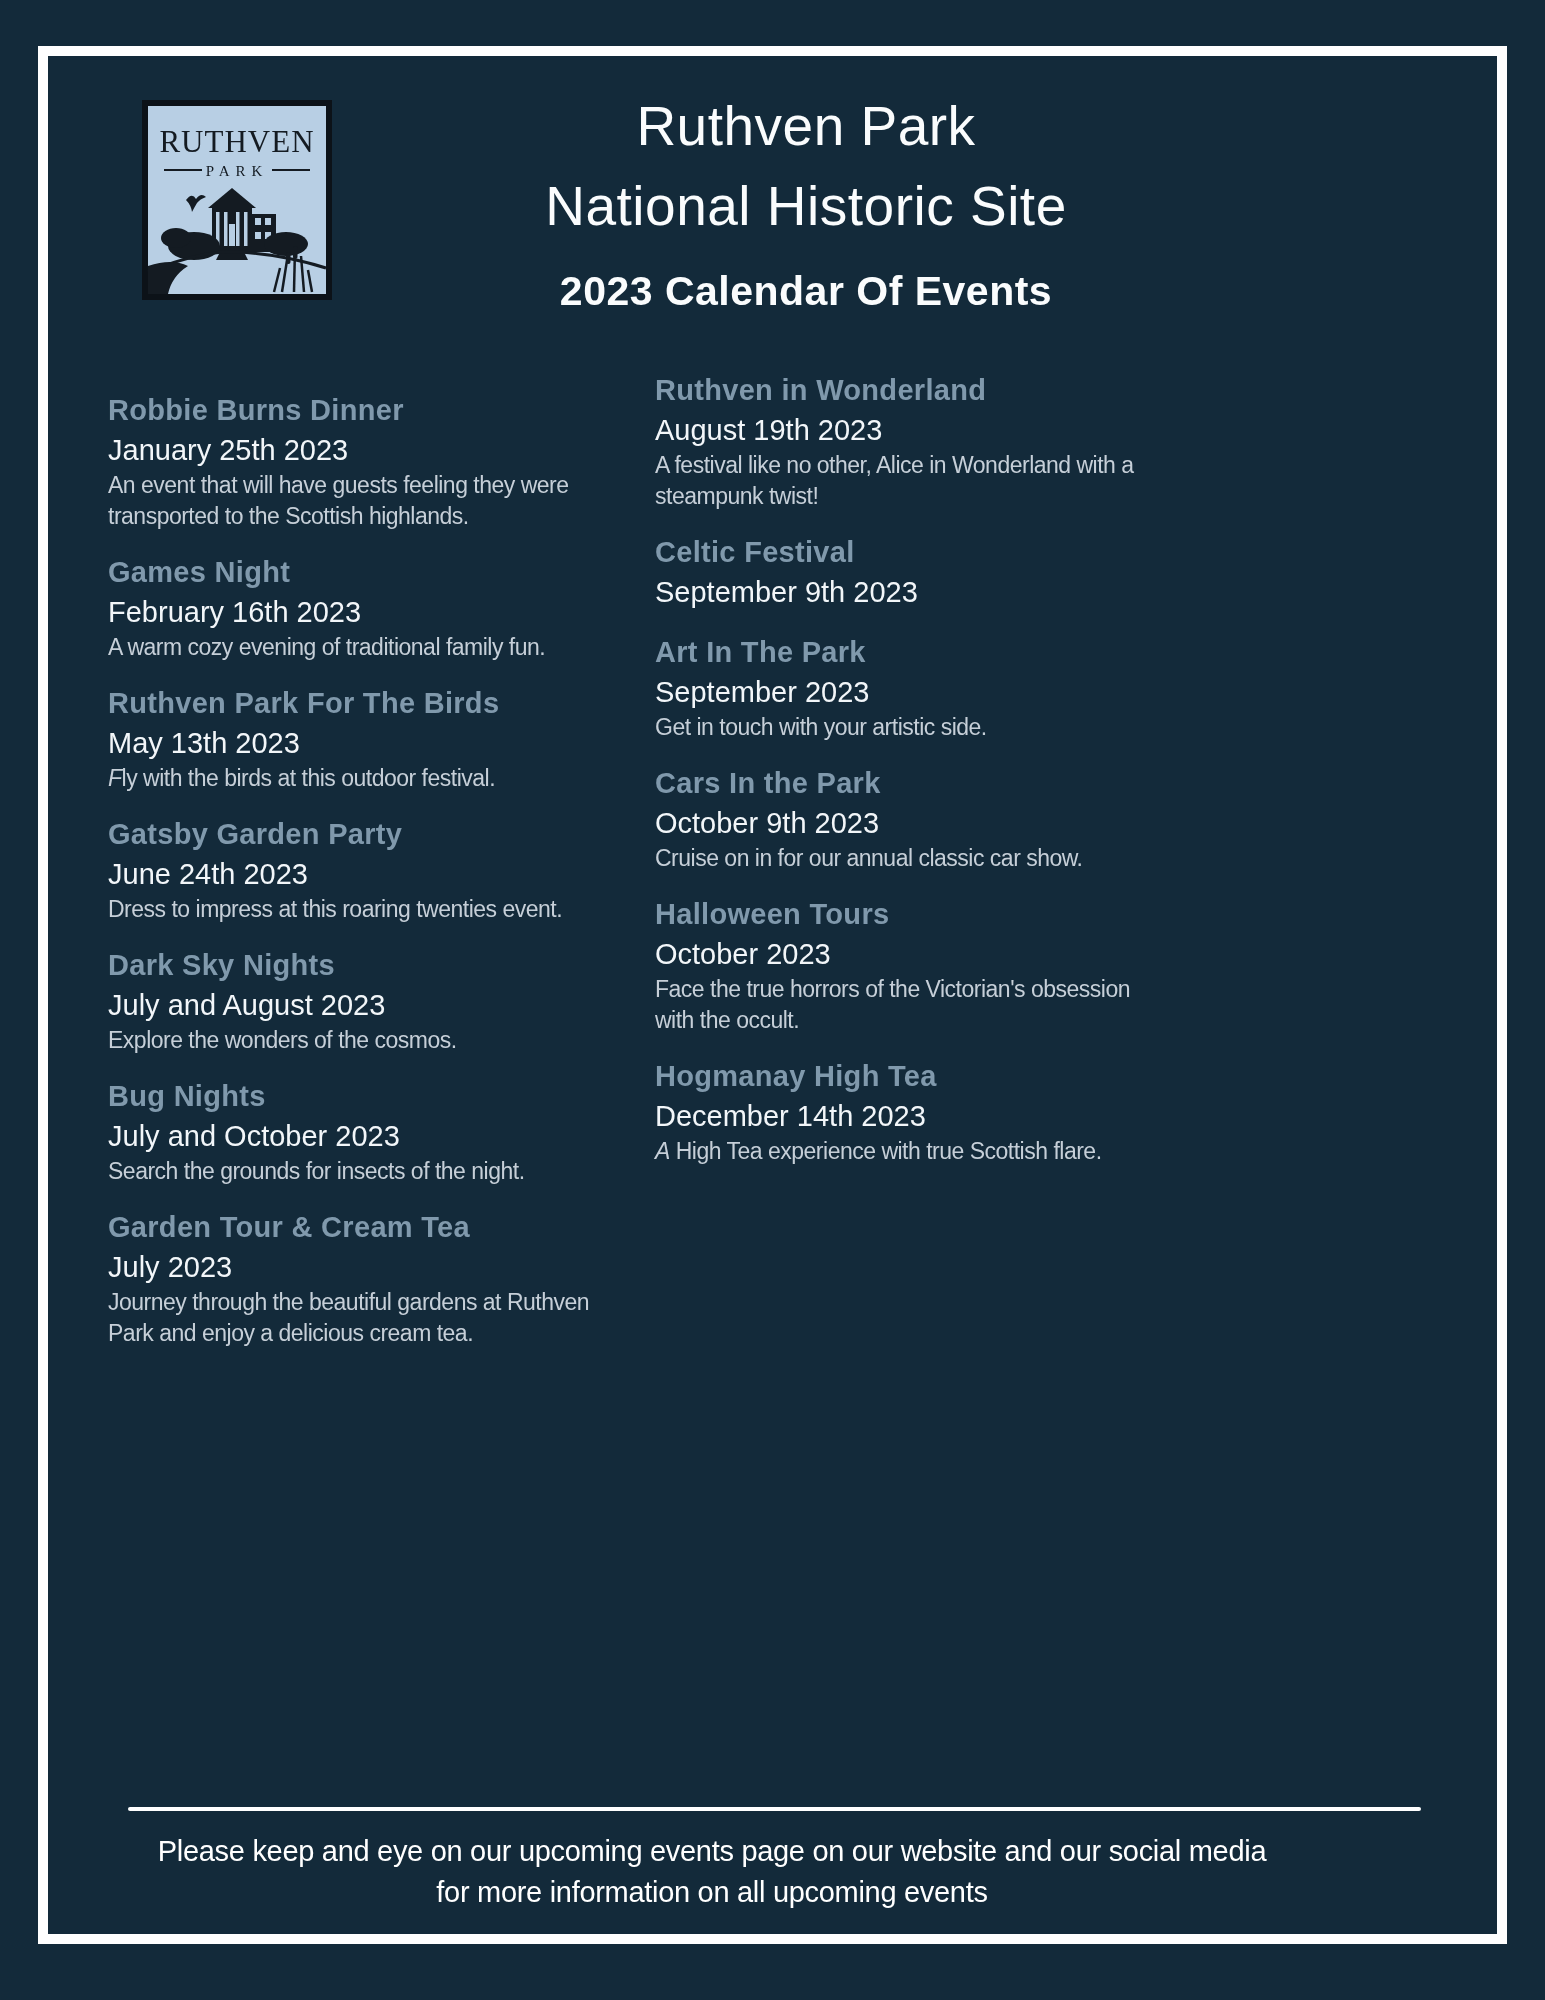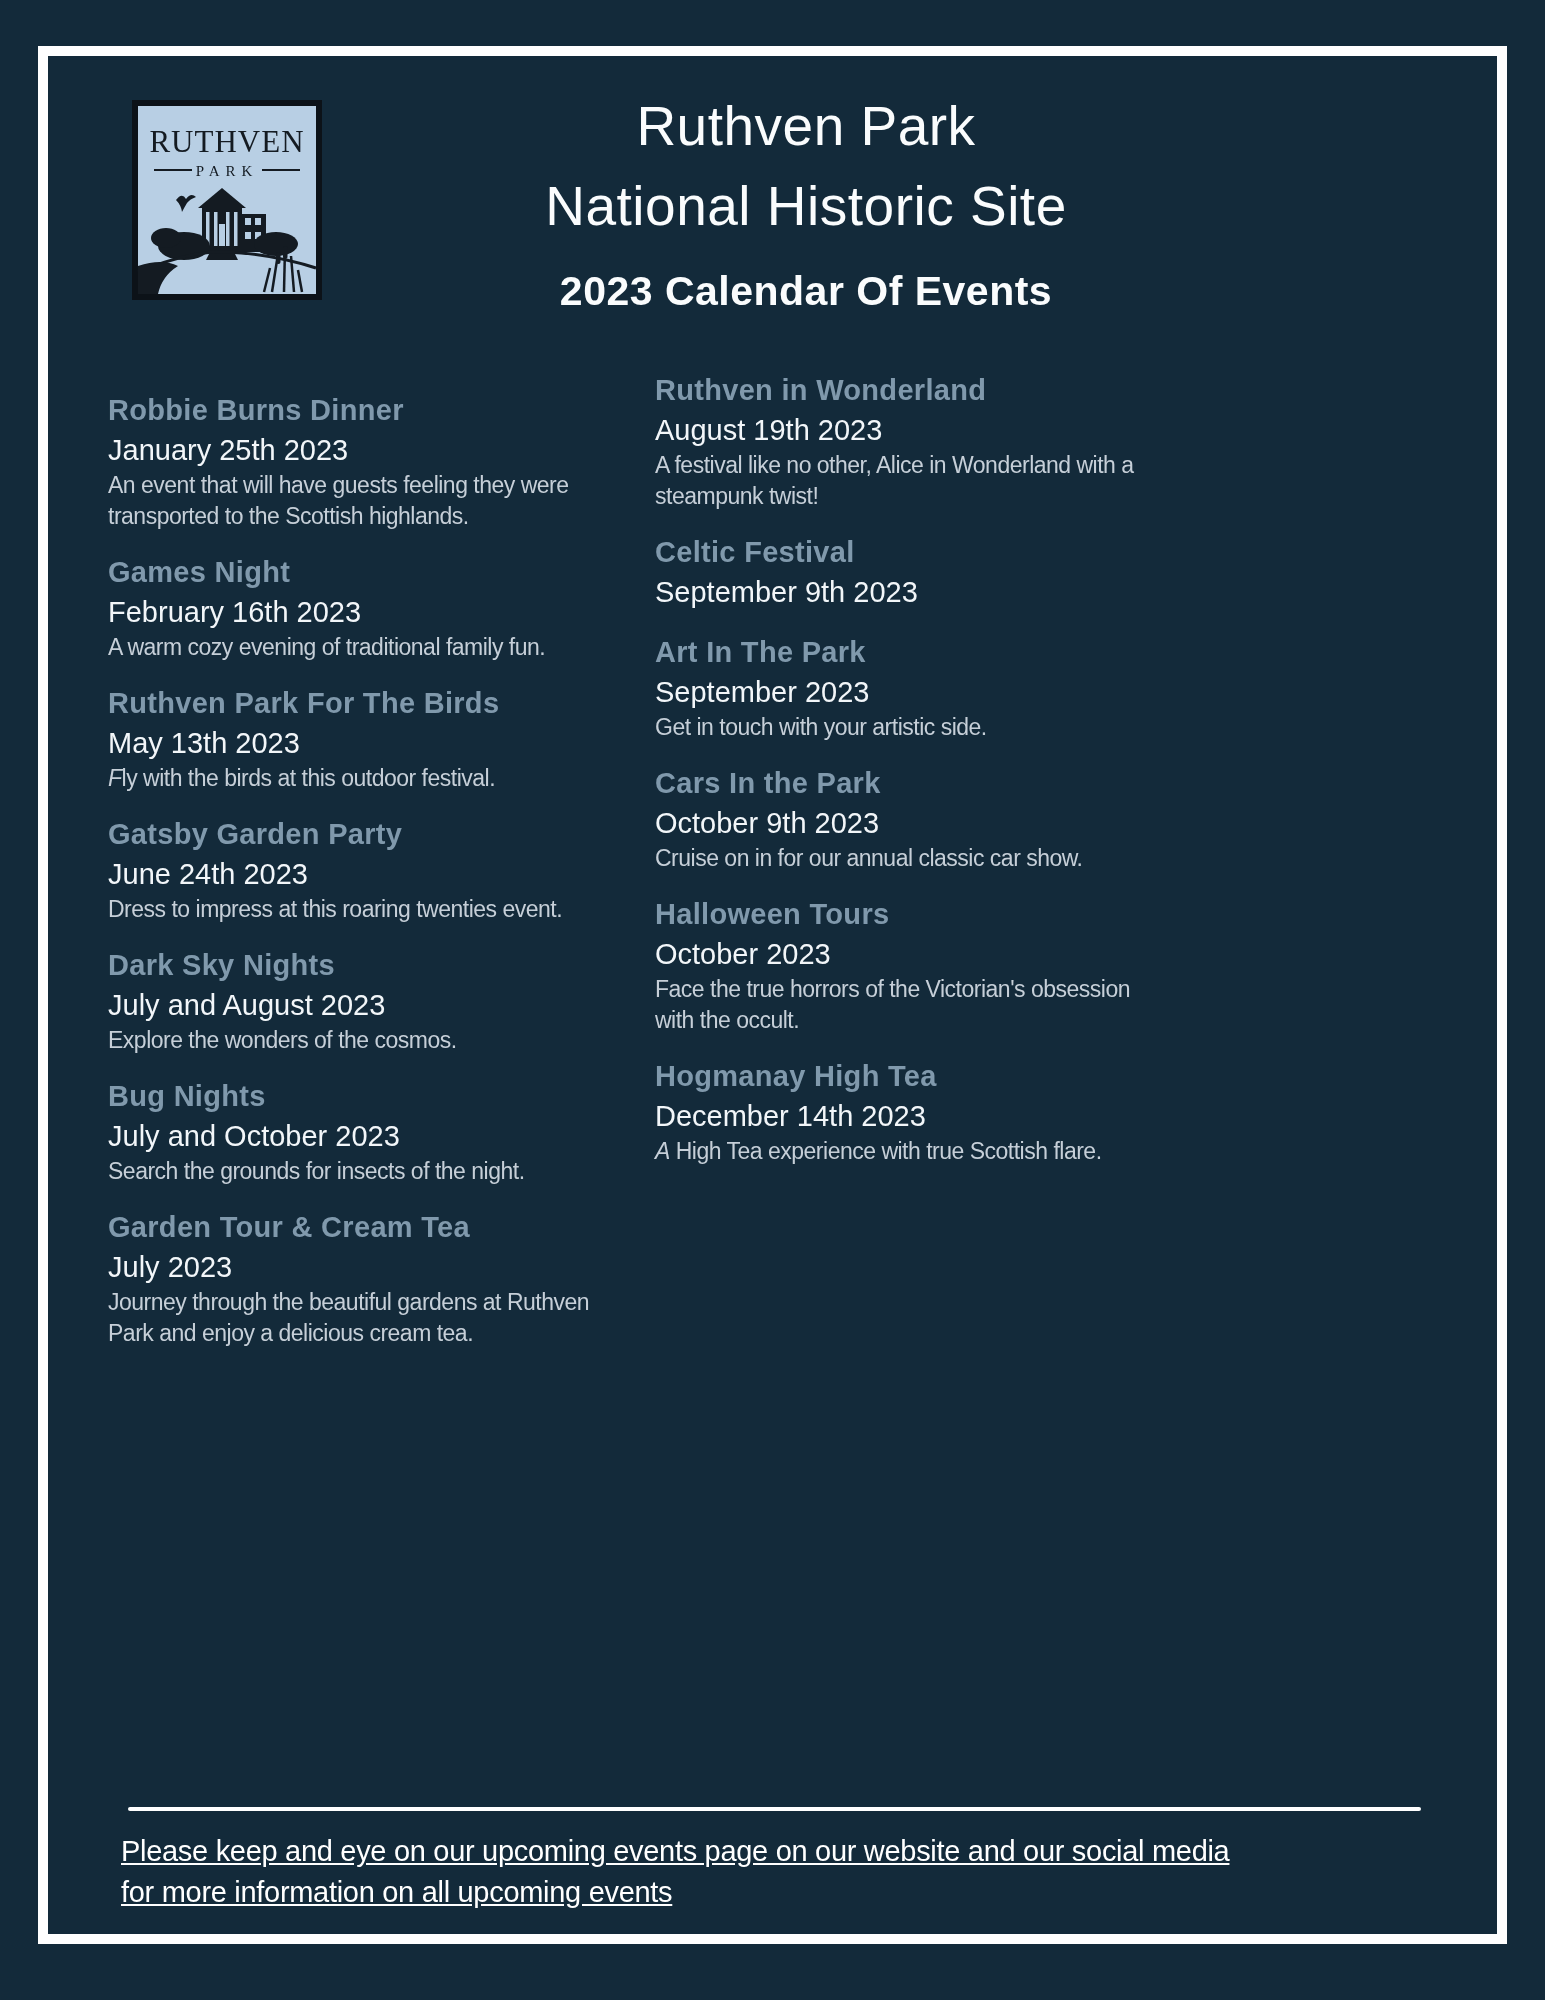--- a/index.html
+++ b/index.html
@@ -13,21 +13,21 @@
   }
   .frame{
     position:absolute;top:46px;left:38px;right:38px;bottom:56px;
     border:10px solid #ffffff;
   }
   .inner{
     position:relative;width:100%;height:100%;
     background:#132a3a;
   }
   .logo{
-    position:absolute;left:84px;top:44px;width:190px;height:200px;
+    position:absolute;left:94px;top:44px;width:190px;height:200px;
   }
   .titles{
     position:absolute;left:330px;top:30px;width:856px;
     text-align:center;color:#fafcfd;
   }
   .title-line{
     font-size:55px;line-height:80px;font-weight:400;letter-spacing:0.5px;
   }
   .subtitle{
     font-size:41px;line-height:50px;font-weight:700;margin-top:20px;letter-spacing:0.5px;
@@ -47,23 +47,23 @@
   }
   .event-desc.italic{font-style:italic;}
   .event-desc em{font-style:italic;}
   .footer{
     position:absolute;top:1751px;left:0;right:0;
   }
   .footer-line{
     margin-left:80px;width:1293px;height:4px;background:#ffffff;border-radius:2px;
   }
   .footer-text{
-    margin:20px 0 0 73px;width:1114px;
-    text-align:left;color:#ffffff;
-    font-size:29px;line-height:41px;letter-spacing:-0.3px;text-decoration:underline;
+    margin:20px 0 0 107px;width:1114px;
+    text-align:center;color:#ffffff;
+    font-size:29px;line-height:41px;letter-spacing:-0.3px;
   }
 </style>
 </head>
 <body>
 
 <div class="frame">
   <div class="inner">
 
     <div class="logo">
       <svg viewBox="0 0 190 200" width="190" height="200">

